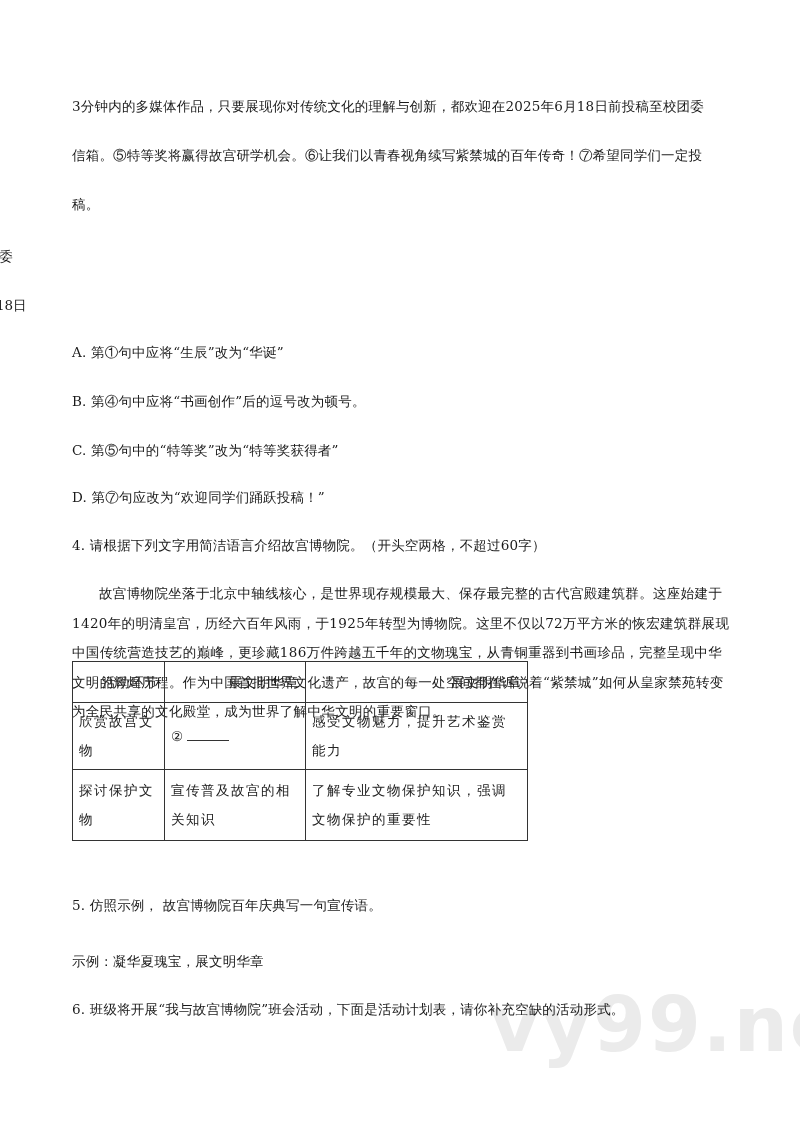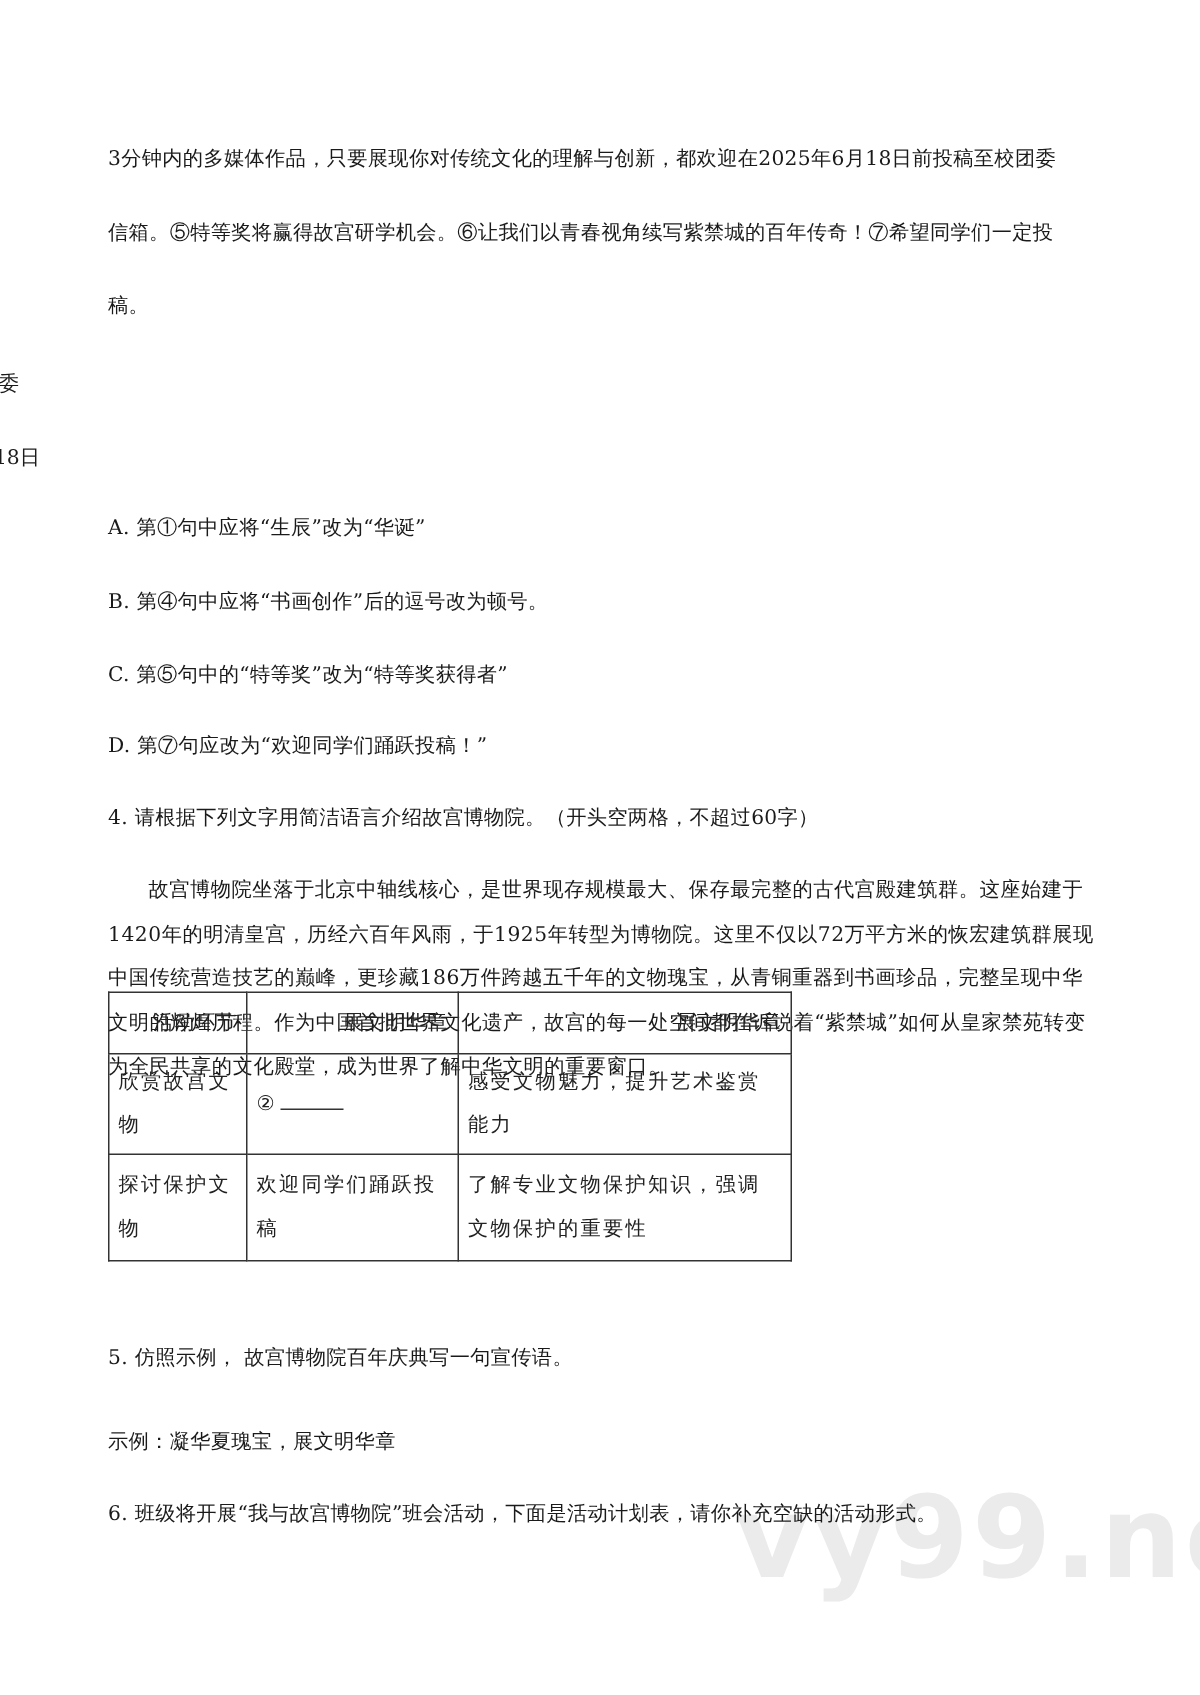--- a/index.html
+++ b/index.html
@@ -61,17 +61,17 @@
     <td style="width:128px;">展文明华章</td>
     <td style="width:209px;">展文明华章</td>
   </tr>
   <tr class="r2">
     <td>欣赏故宫文物</td>
     <td><span>②</span><span class="blank"></span></td>
     <td>感受文物魅力，提升艺术鉴赏能力</td>
   </tr>
   <tr class="r3">
     <td>探讨保护文物</td>
-    <td>欢迎同学们踊跃投稿</td>
+    <td>宣传普及故宫的相关知识</td>
     <td>了解专业文物保护知识，强调文物保护的重要性</td>
   </tr>
 </tbody>
   </table>
 
 </body></html>

